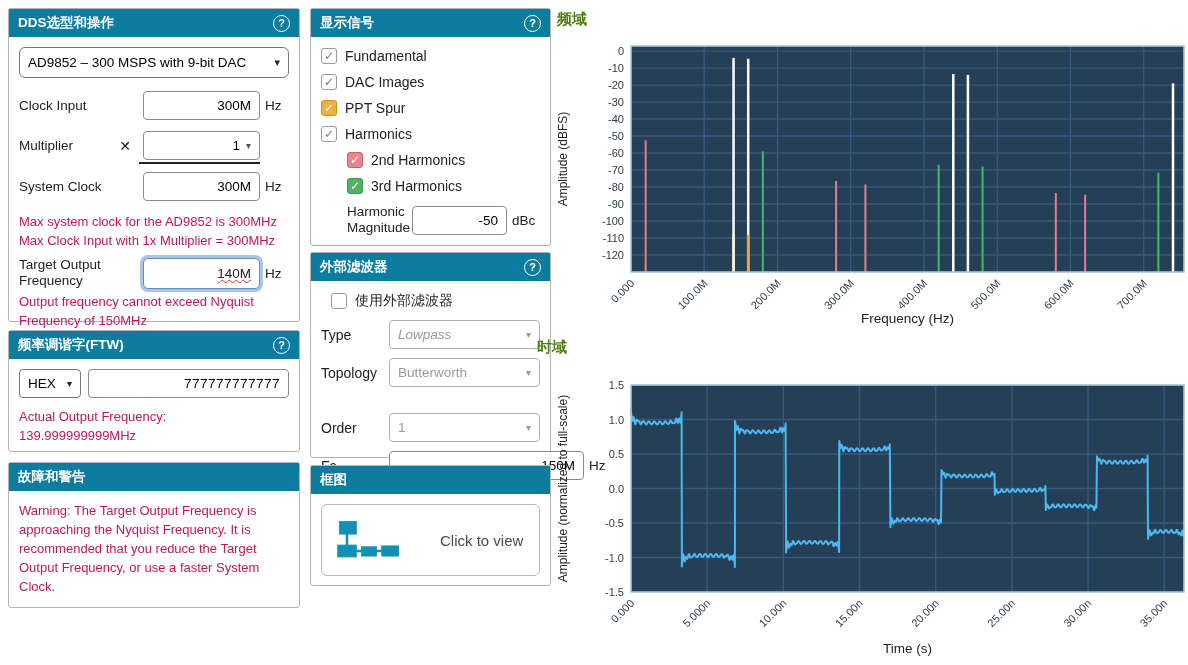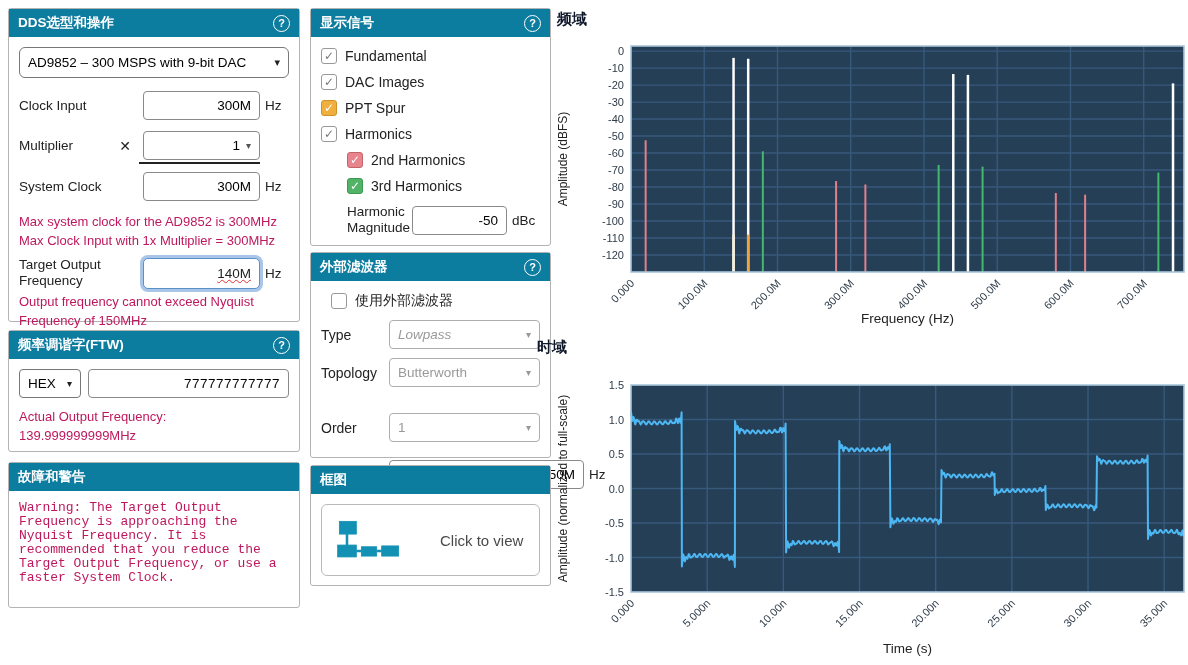--- a/index.html
+++ b/index.html
@@ -17,21 +17,21 @@
   .sel.disabled { color:#999; border-color:#adadad; }
   .sel.disabled .chev { color:#999; }
   .note { font-size:13px; color:#be185d; line-height:19px; }
   .focus-input { width:117px; height:31px; border:1px solid #5b8fc9; box-shadow:0 0 0 3px #a9c6e8; border-radius:5px; display:flex; align-items:center; justify-content:flex-end; padding:0 8px; font-size:13.5px; background:#fff; }
   .wavy { text-decoration:underline; text-decoration-style:wavy; text-decoration-color:#e03131; text-decoration-thickness:1px; }
   .cbrow { display:flex; align-items:center; margin-bottom:10px; }
   .cbox { width:16px; height:16px; border-radius:3px; border:1px solid #999; background:#fff; color:#777; font-size:12px; font-weight:bold; display:flex; align-items:center; justify-content:center; margin-right:8px; line-height:1; }
   .cbox.empty { color:transparent; }
   .cblabel { font-size:14px; color:#222; }
   .indent { margin-left:26px; }
-  .chart-title { position:absolute; font-size:15px; font-weight:bold; color:#0f172a; }
+  .chart-title { position:absolute; font-size:15px; font-weight:bold; color:#4d7c0f; }
   svg text { font-family:"Liberation Sans","DejaVu Sans",sans-serif; }
   .blockbox { border:1px solid #b9b9b9; border-radius:6px; height:72px; display:flex; align-items:center; padding:0 14px; cursor:pointer; }
   .blocktext { font-size:15px; color:#4a4a4a; margin-left:38px; }
 </style>
 </head>
 <body>
 
 <div class="panel" style="left:8px; top:8px; width:292px; height:314px;">
   <div class="panel-header">
     <span>DDS选型和操作</span>
@@ -91,21 +91,21 @@
     <div class="note">Actual Output Frequency:</div>
     <div class="note">139.999999999MHz</div>
   </div>
 </div>
 
 <div class="panel" style="left:8px; top:462px; width:292px; height:146px;">
   <div class="panel-header">
     <span>故障和警告</span>
   </div>
   <div class="panel-body">
-    <div class="note" style="line-height:14px;font-family:Liberation Mono, monospace;">Warning: The Target Output Frequency is approaching the Nyquist Frequency. It is recommended that you reduce the Target Output Frequency, or use a faster System Clock.</div>
+    <div class="note" style="line-height:19px;">Warning: The Target Output Frequency is approaching the Nyquist Frequency. It is recommended that you reduce the Target Output Frequency, or use a faster System Clock.</div>
   </div>
 </div>
 
 <div class="panel" style="left:310px; top:8px; width:241px; height:238px;">
   <div class="panel-header">
     <span>显示信号</span>
     <span class="help-icon">?</span>
   </div>
   <div class="panel-body" style="padding:11px 10px;">
     <div class="cbrow">
@@ -157,21 +157,21 @@
         <span class="chev">▾</span>
       </div>
     </div>
     <div class="row" style="margin-bottom:26px;">
       <span class="lbl" style="flex:none; width:68px; font-size:14px;">Topology</span>
       <div class="sel disabled" style="flex:1;">
         <span>Butterworth</span>
         <span class="chev">▾</span>
       </div>
     </div>
-    <div class="row" style="margin-bottom:18px;">
+    <div class="row" style="margin-bottom:9px;">
       <span class="lbl" style="flex:none; width:68px; font-size:14px;">Order</span>
       <div class="sel disabled" style="flex:1;">
         <span>1</span>
         <span class="chev">▾</span>
       </div>
     </div>
     <div class="row" style="margin-bottom:0;">
       <span class="lbl" style="flex:none; width:68px; font-size:14px;">Fc</span>
       <input class="tinput" style="flex: 1 1 0%; width: auto;" readonly="" value="150M">
       <span class="unit">Hz</span>

